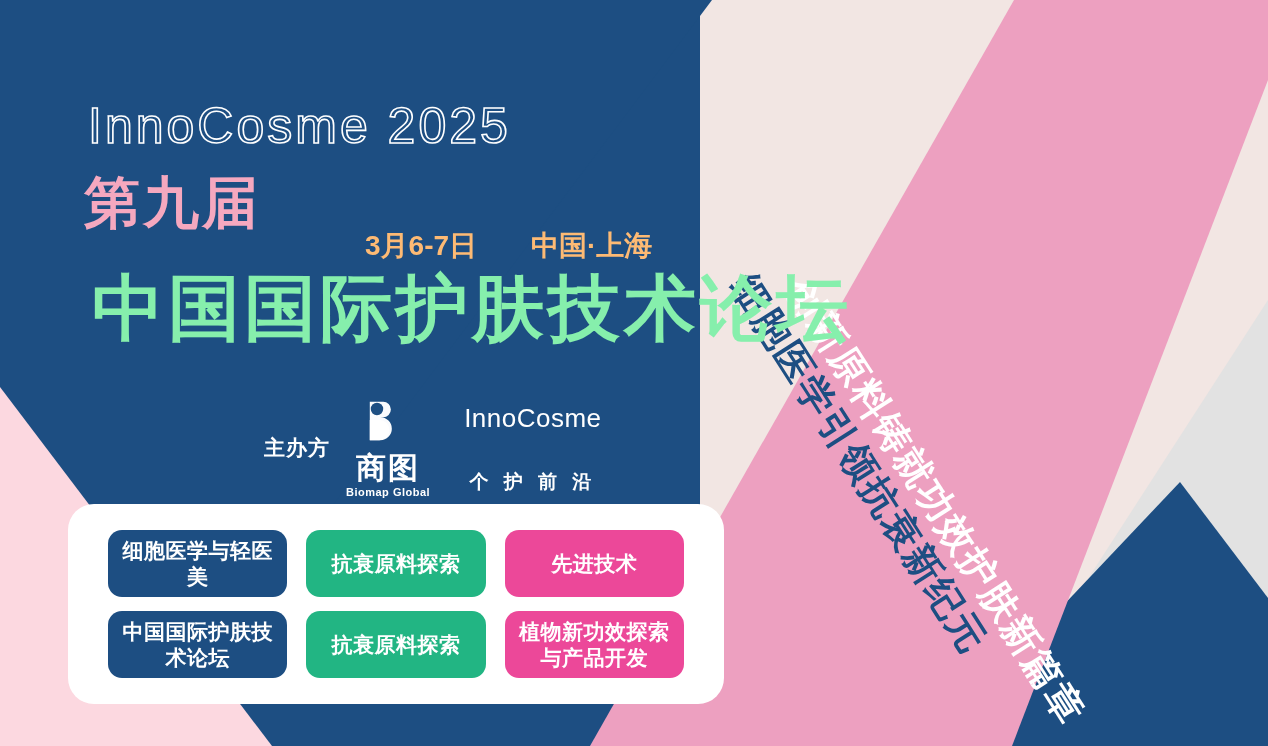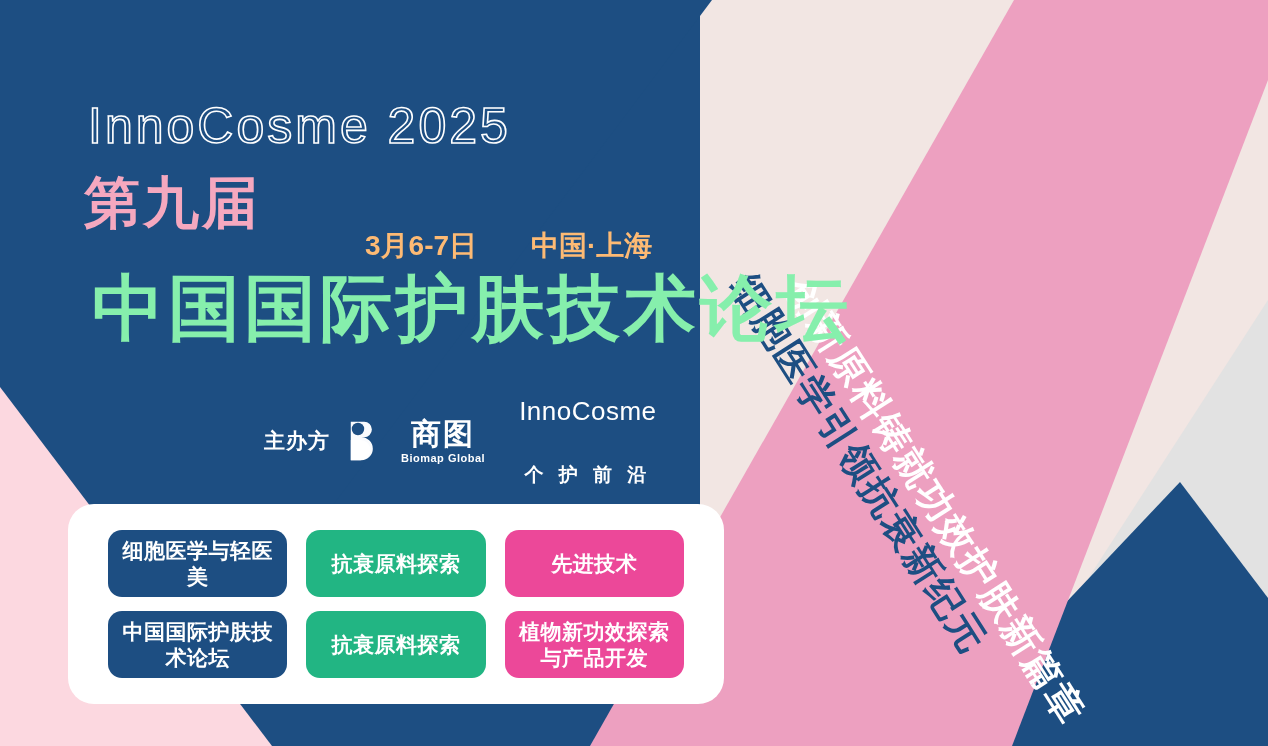--- a/index.html
+++ b/index.html
@@ -137,20 +137,21 @@
     color: #ffffff;
     font-size: 21px;
     font-weight: 700;
     letter-spacing: 1px;
     white-space: nowrap;
   }
   .logo-block {
     display: flex;
     align-items: center;
     gap: 9px;
+    flex-direction: column;
   }
   .logo-mark {
     width: 46px;
     height: 46px;
     flex: 0 0 auto;
   }
   .logo-words {
     display: flex;
     flex-direction: column;
     align-items: center;

